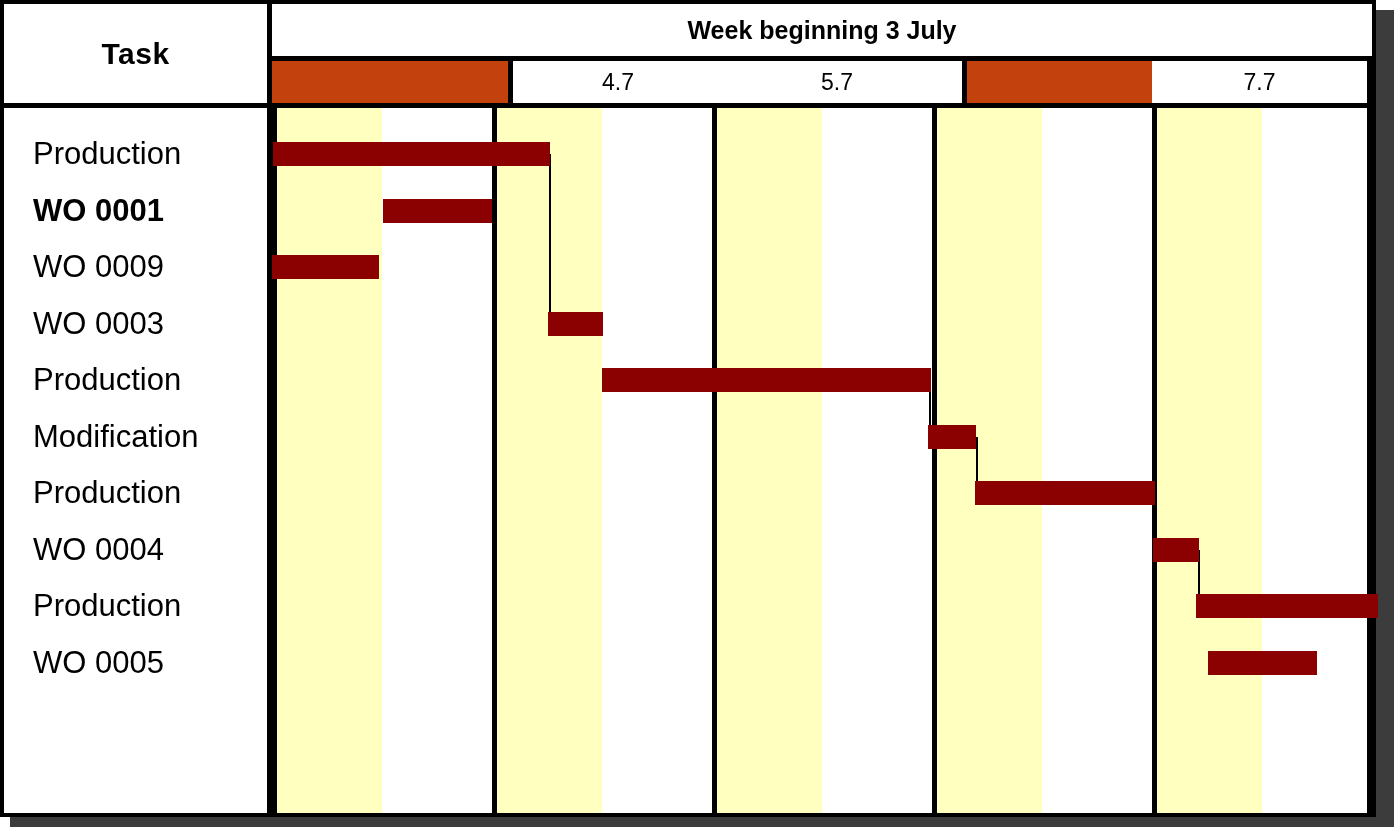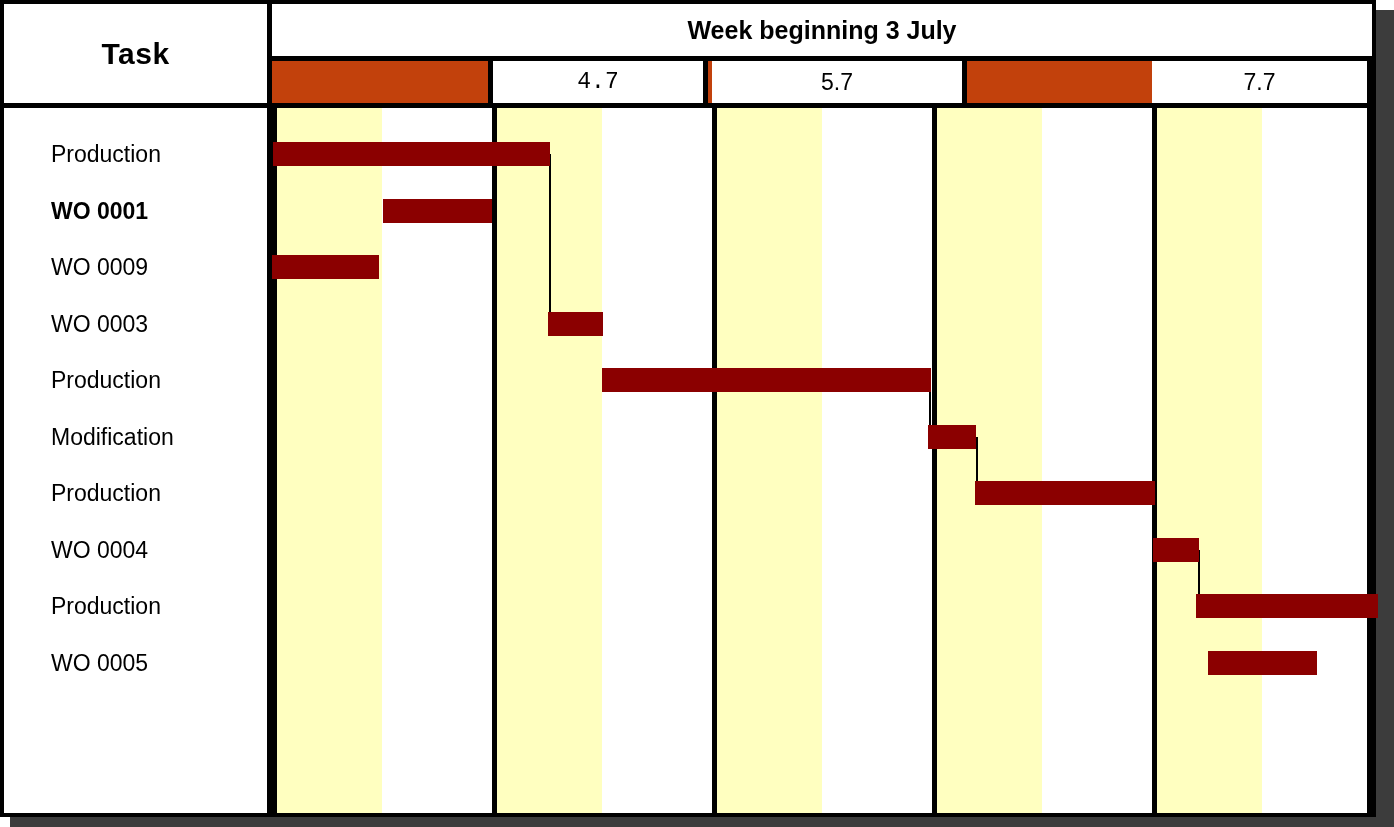--- a/index.html
+++ b/index.html
@@ -132,22 +132,22 @@
     top: 0px;
     width: 268px;
     height: 705px;
     border-right: 5px solid #000000;
     box-sizing: border-box;
     background: #ffffff;
   }
 
   .task-label {
     position: absolute;
-    left: 47px;
-    font-size: 23px;
+    left: 29px;
+    font-size: 31px;
     color: #000000;
     white-space: nowrap;
     transform: translateY(-50%);
   }
 
   .timeline-area {
     position: absolute;
     left: 268px;
     top: 0px;
     width: 1100px;
@@ -198,21 +198,21 @@
 
       <div class="task-header-cell">
         <span class="task-header-label">Task</span>
       </div>
 
       <div class="week-header-cell">
         <span class="week-header-label">Week beginning 3 July</span>
       </div>
 
       <div class="day-header-strip" id="day-header-strip">
-          <div class="day-header-cell" style="left: 216px; width: 220px; font-family: Liberation Mono, monospace;">
+          <div class="day-header-cell" style="left: 236px; width: 220px;">
             <span class="day-header-label">4.7</span>
           </div>
           <div class="day-header-cell" style="left: 440px; width: 255px;">
             <span class="day-header-label">5.7</span>
           </div>
           <div class="day-header-cell" style="left: 880px; width: 220px;">
             <span class="day-header-label">7.7</span>
           </div>
         </div>
 

